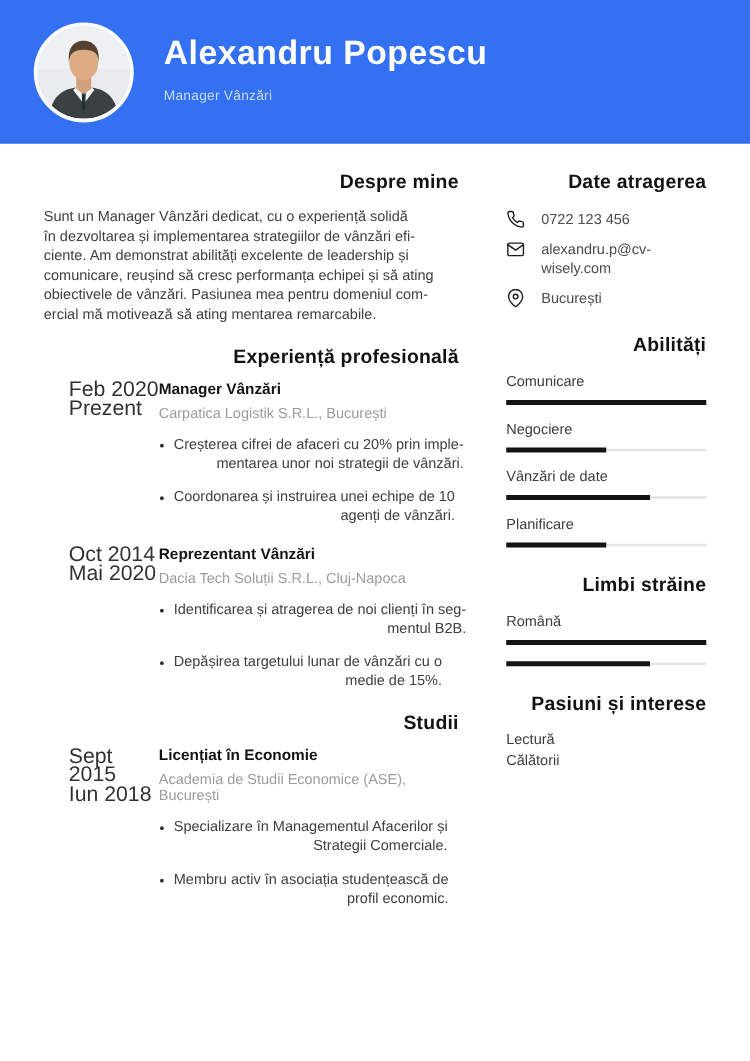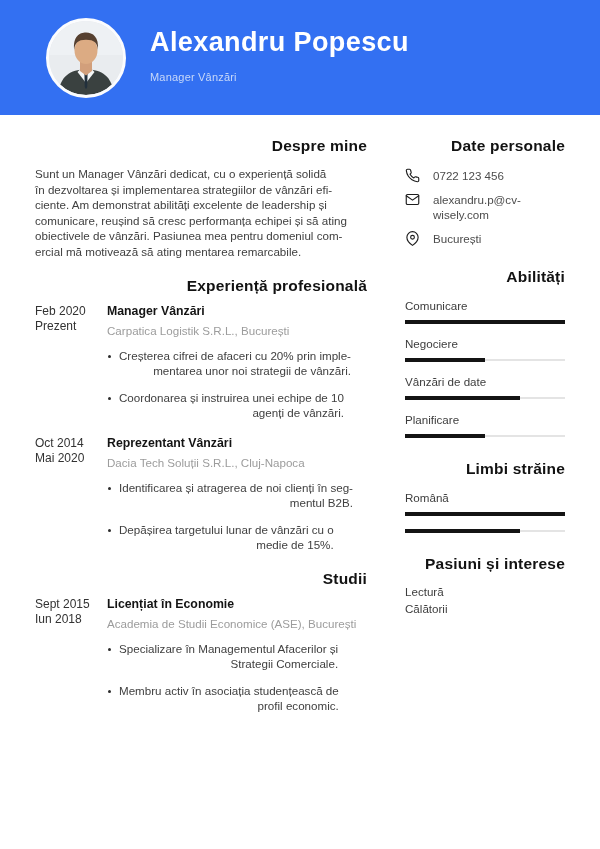--- a/index.html
+++ b/index.html
@@ -2,21 +2,21 @@
 <html><head>
 <meta charset="utf-8">
 <style>
   * { margin:0; padding:0; box-sizing:border-box; }
   html,body { background:#cfd3d8; }
   .page {
     width:600px; height:849px; margin:0 auto; background:#ffffff;
     font-family:"Liberation Sans", sans-serif; position:relative; overflow:hidden;
   }
   
-  .header { height:115px; background:#3370f2; display:flex; align-items:center; padding-left:46px; }
+  .header { height:115px; background:#3370f2; display:flex; align-items:center; padding-left:27px; }
   .avatar-ring {
     width:80px; height:80px; border-radius:50%; border:3px solid #fbfcfe;
     overflow:hidden; flex:none; background:#e9ecef;
   }
   .avatar-ring svg { display:block; width:100%; height:100%; }
   .header-info { margin-left:24px; padding-bottom:4px; }
   .name { font-size:27px; font-weight:800; color:#ffffff; letter-spacing:0.4px; line-height:1; }
   .role { font-size:11px; color:#c7d8f9; margin-top:15px; letter-spacing:0.2px; }
 
   
@@ -26,21 +26,21 @@
   .h2 { font-size:15.5px; font-weight:700; color:#121212; letter-spacing:0.2px;text-align:right; }
 
   
   .about-text { margin-top:11px; }
   .about-line { font-size:11.6px; line-height:15.6px; color:#404040; white-space:nowrap; }
 
   
   .xp-section { margin-top:17px; }
   .entries { margin-top:9px; }
   .entry { display:flex; margin-bottom:15px; }
-  .entry-dates { width:72px; flex:none; font-size:12px; line-height:15.5px; color:#323232; }
+  .entry-dates { width:72px; flex:none; font-size:17px; line-height:15.5px; color:#323232;margin-left:20px; }
   .entry-main { flex:1; min-width:0; }
   .entry-title { font-size:12.3px; font-weight:700; color:#141414; line-height:15px; }
   .entry-org { font-size:11.6px; color:#9c9c9c; margin-top:5px; }
   .bullet { display:flex; margin-top:11px; }
   .bullet-dot { width:3px; height:3px; border-radius:50%; background:#2b2b2b; flex:none; margin:7px 8px 0 1px; }
   .bullet-lines { font-size:11.6px; line-height:15.5px; color:#404040; }
   .bullet-line { white-space:nowrap;text-align:right; }
 
   
   .contact-list { margin-top:13px; }
@@ -193,21 +193,21 @@
             </div>
           </div>
         </div>
       </div>
 
     </div>
 
     <div class="col-right">
 
       <div>
-        <div class="h2">Date personale</div>
+        <div class="h2">Date atragerea</div>
         <div class="contact-list">
           <div class="contact-row">
             <span class="contact-icon">
               <svg viewBox="0 0 24 24" fill="none" stroke="currentColor" stroke-width="1.8" stroke-linecap="round" stroke-linejoin="round">
                   <path d="M22 16.92v3a2 2 0 0 1-2.18 2 19.79 19.79 0 0 1-8.63-3.07 19.5 19.5 0 0 1-6-6 19.79 19.79 0 0 1-3.07-8.67A2 2 0 0 1 4.11 2h3a2 2 0 0 1 2 1.72 12.84 12.84 0 0 0 .7 2.81 2 2 0 0 1-.45 2.11L8.09 9.91a16 16 0 0 0 6 6l1.27-1.27a2 2 0 0 1 2.11-.45 12.84 12.84 0 0 0 2.81.7A2 2 0 0 1 22 16.92z"></path>
                 </svg>
             </span>
             <div class="contact-text">0722 123 456</div>
           </div>
           <div class="contact-row">

